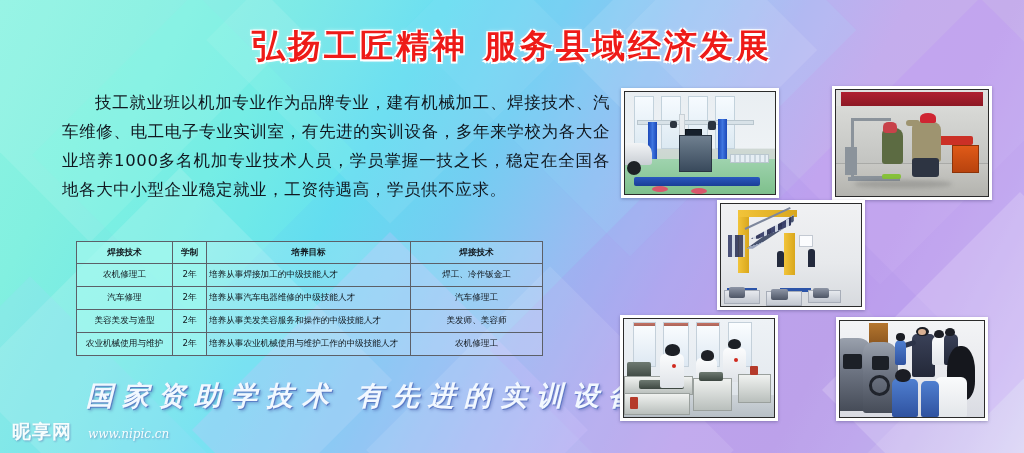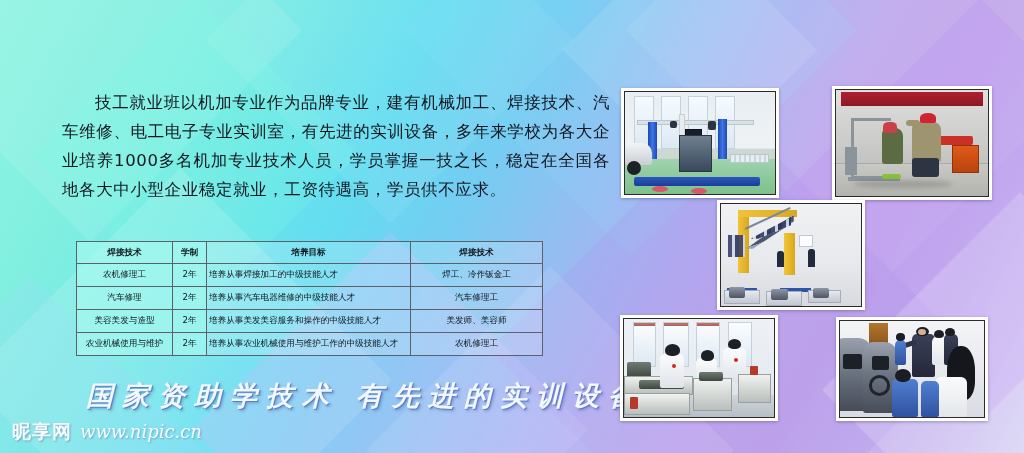--- a/index.html
+++ b/index.html
@@ -280,35 +280,35 @@
   .p5hair { position:absolute; background:#15171d; border-radius:45% 45% 35% 35%; }
   .p5face { position:absolute; background:#d9b194; border-radius:50%; }
 
   
   .watermark {
     position: absolute;
     left: 12px;
     bottom: 8px;
     display: flex;
     align-items: baseline;
-    gap: 8px;
+    gap: 16px;
     opacity: 0.92;
   }
   .wm-logo {
     font-family: "DejaVu Sans", "Liberation Sans", sans-serif;
     font-size: 19px;
     font-weight: bold;
     color: #ffffff;
     letter-spacing: 1px;
     text-shadow: 1px 1px 2px rgba(90,110,170,0.6);
   }
   .wm-url {
     font-family: "DejaVu Serif", "Liberation Serif", serif;
     font-style: italic;
-    font-size: 18px;
+    font-size: 12px;
     color: #ffffff;
     text-shadow: 1px 1px 2px rgba(90,110,170,0.6);
   }
 
   
   .id-strip {
     position: absolute;
     right: 0;
     bottom: 12px;
     padding: 2px 6px;
@@ -334,20 +334,21 @@
     <div class="facet f6"></div>
     <div class="facet f7"></div>
     <div class="facet f8"></div>
     <div class="facet f9"></div>
     <div class="facet f10"></div>
     <div class="facet f11"></div>
     <div class="facet f12"></div>
     <div class="facet f13"></div>
   </div>
 
+  <div class="title"><span>弘扬工匠精神</span><span class="gap"></span><span>服务县域经济发展</span></div>
 
   <div class="body-text">技工就业班以机加专业作为品牌专业，建有机械加工、焊接技术、汽车维修、电工电子专业实训室，有先进的实训设备，多年来学校为各大企业培养1000多名机加专业技术人员，学员掌握一技之长，稳定在全国各地各大中小型企业稳定就业，工资待遇高，学员供不应求。</div>
 
   <div class="table-wrap">
     <table class="info">
       <thead>
         <tr>
           <th class="c0">焊接技术</th>
           <th class="c1">学制</th>
           <th class="c2">培养目标</th>

